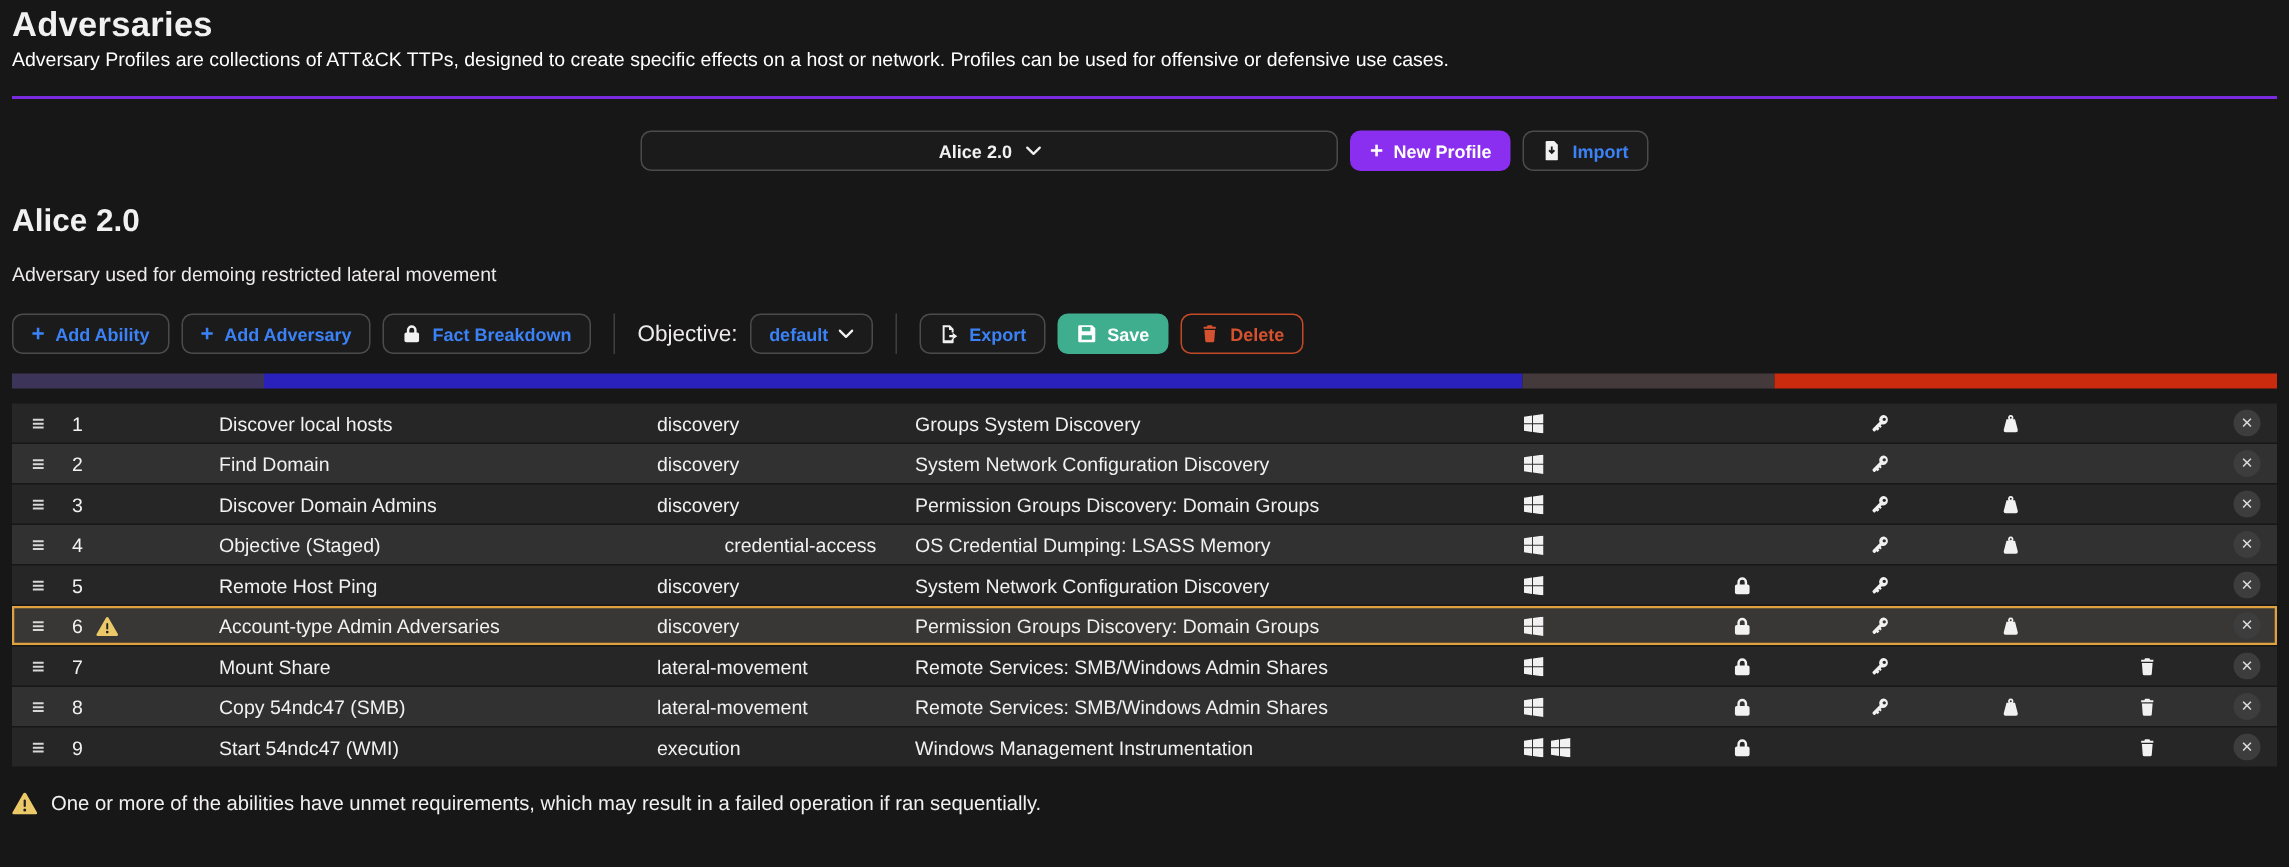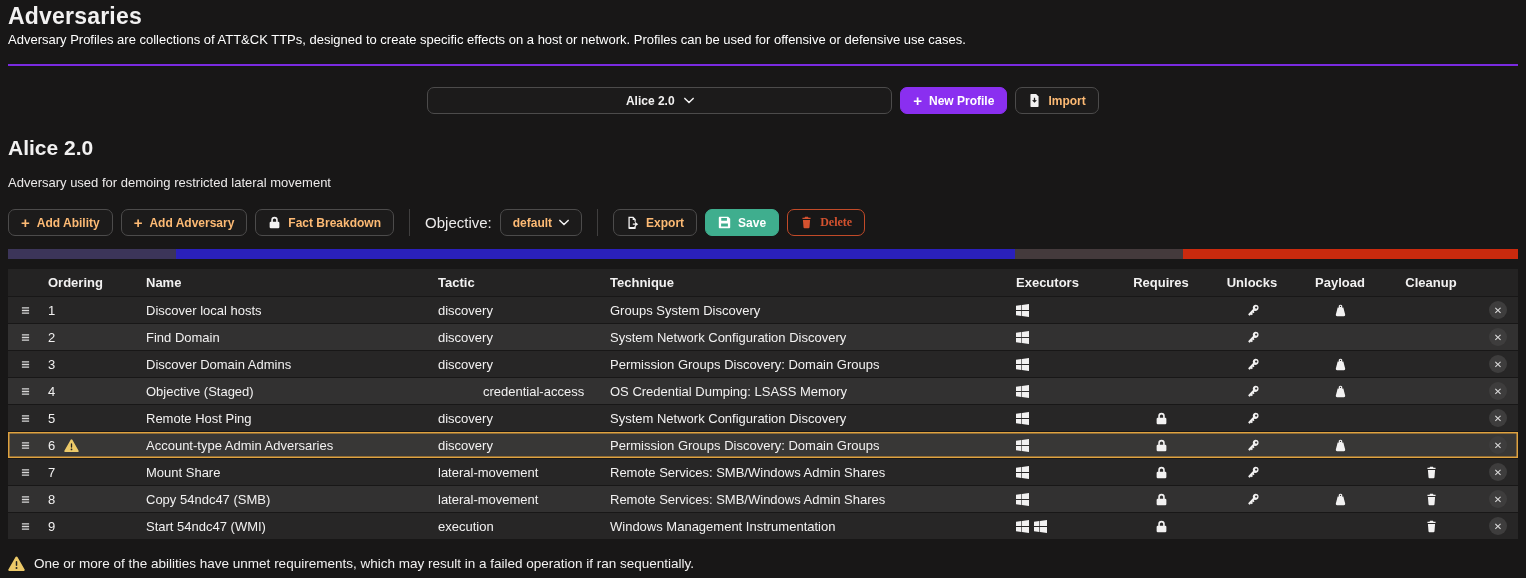--- a/index.html
+++ b/index.html
@@ -15,28 +15,28 @@
   .purple-rule { height:2px; background:#7a2be0; margin-top:17px; }
 
   .profile-bar { margin-top:21px; display:flex; justify-content:center; align-items:center; gap:8px; }
   .profile-select {
     width:465px; height:27px; border:1px solid #4c4b4b; border-radius:7px; background:#1c1b1b;
     display:flex; align-items:center; justify-content:center; gap:9px;
     font-size:12px; font-weight:bold; cursor:pointer;
   }
   .btn {
     height:27px; display:inline-flex; align-items:center; gap:7px; padding:0 12px;
-    border-radius:7px; border:1px solid #4c4b4b; background:#1c1b1b; color:#fdba74;
+    border-radius:7px; border:1px solid #4c4b4b; background:#1c1b1b; color:#3b82f6;
     font-size:12px; font-weight:bold; cursor:pointer; font-family:inherit; white-space:nowrap;
   }
   .btn svg { width:13px; height:13px; flex:0 0 auto; }
   .btn .plus { font-size:15px; font-weight:bold; line-height:1; }
   .btn-purple { background:#8a2ff0; border-color:#8a2ff0; color:#fff; }
   .btn-save { background:#3fae8e; border-color:#3fae8e; color:#fff; }
-  .btn-delete { background:transparent; border-color:#c24a28; color:#d4522f;font-family:Liberation Serif, serif; }
+  .btn-delete { background:transparent; border-color:#c24a28; color:#d4522f; }
   .btn-delete svg { fill:#d4522f; }
 
   h2 { font-size:21px; font-weight:bold; margin:22px 0 0; }
   .profile-desc { font-size:13px; margin-top:15px; color:#eceaea; }
 
   .toolbar { margin-top:19px; display:flex; align-items:center; gap:8px; }
   .vdiv { width:1px; height:27px; background:#403f3f; margin:0 7px; }
   .objective-label { font-size:15px; color:#eceaea; }
 
   .tactic-bar { margin-top:13px; height:10px; display:flex; }
@@ -146,33 +146,20 @@
   </div>
 
   <div class="tactic-bar">
       <div class="seg" style="width: 11.1%; background: rgb(60, 53, 89);"></div>
       <div class="seg" style="width: 55.6%; background: rgb(42, 32, 187);"></div>
       <div class="seg" style="width: 11.1%; background: rgb(68, 58, 60);"></div>
       <div class="seg" style="width: 22.2%; background: rgb(202, 42, 14);"></div>
     </div>
 
   <div class="atable">
-    <div class="thead">
-      <div class="cell"></div>
-      <div class="cell">Ordering</div>
-      <div class="cell">Name</div>
-      <div class="cell">Tactic</div>
-      <div class="cell">Technique</div>
-      <div class="cell">Executors</div>
-      <div class="cell" style="text-align:center">Requires</div>
-      <div class="cell" style="text-align:center">Unlocks</div>
-      <div class="cell" style="text-align:center">Payload</div>
-      <div class="cell" style="text-align:center">Cleanup</div>
-      <div class="cell"></div>
-    </div>
     <div>
   <div class="trow">
     <div class="cell handle">
       <svg viewBox="0 0 10 10">
               <path d="M1 1.3h8v1.5H1zM1 4.2h8v1.5H1zM1 7.1h8v1.5H1z"></path>
             </svg>
     </div>
     <div class="cell ord">
       <span class="ord-num">1</span>
       <span class="warn-slot"></span>

